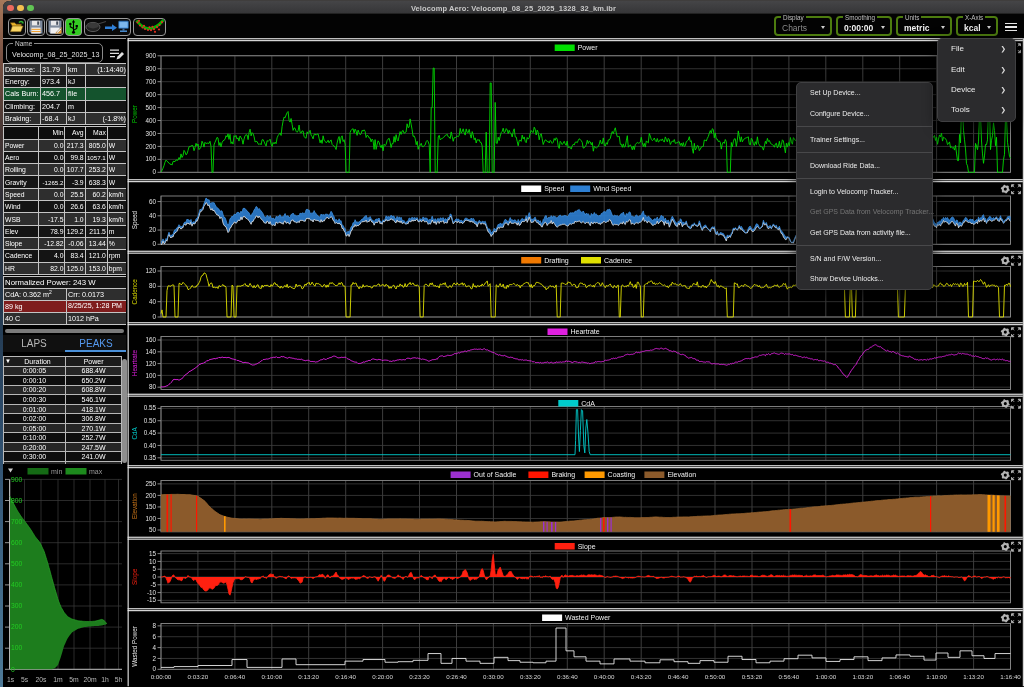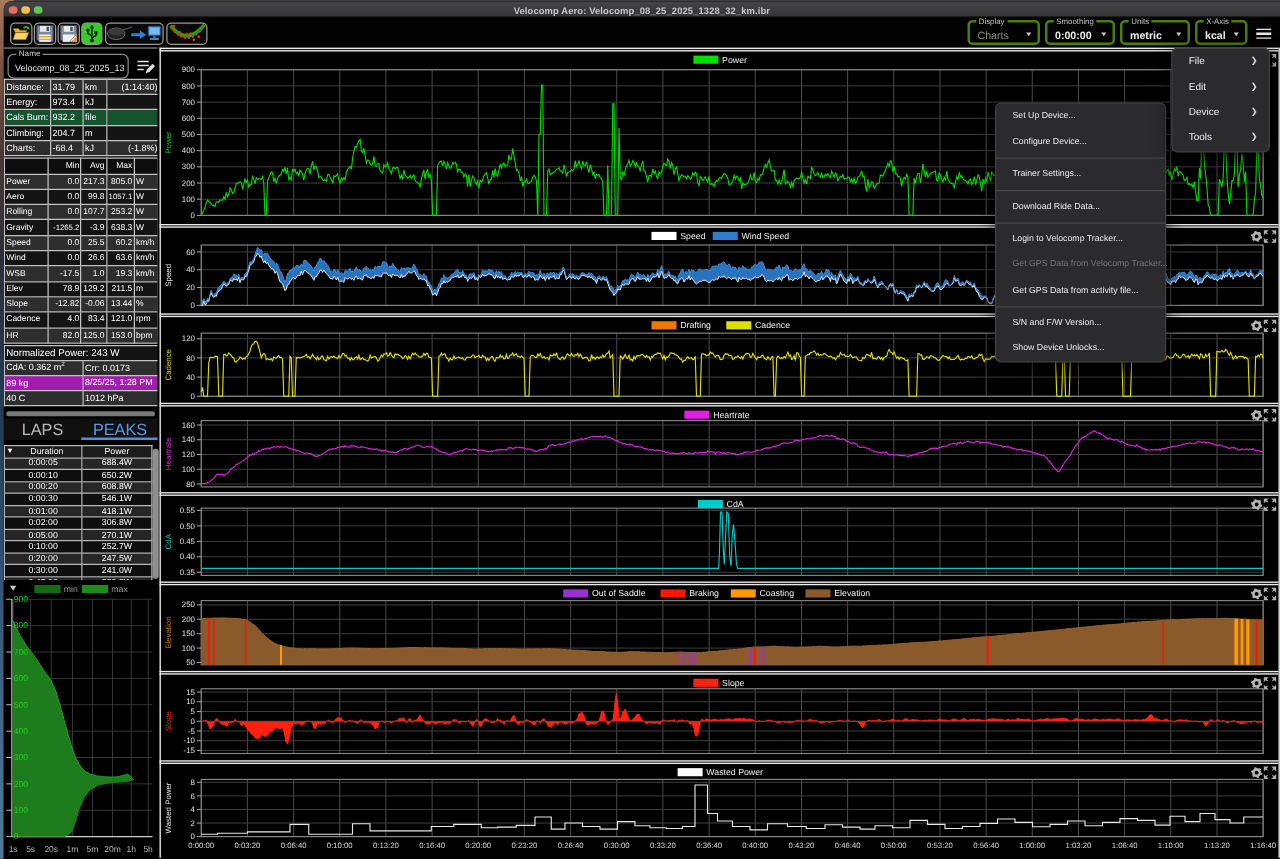--- a/index.html
+++ b/index.html
@@ -38,21 +38,21 @@
 #topTable td { height:12.2px; }
 #minTable { position:absolute; left:0px; top:87.3px; width:124px; }
 #minTable td { height:12.3px; font-size:6.8px; }
 #minTable td.sm { font-size:6.2px; }
 #botTable { position:absolute; left:0px; top:236.5px; width:124px; }
 #botTable td { height:12.1px;margin-left:40px; }
 #hscroll { position:absolute; left:2px; top:290px; width:119px; height:4px;
   border-radius:2px; background:#7a7a7a; }
 #tabs { position:absolute; left:0; top:296px; width:124px; height:17px; background:#101010; }
 #tabs .tab { position:absolute; top:0; width:62px; height:17px; line-height:17px;
-  text-align:center; font-size:13px; }
+  text-align:center; font-size:10px; }
 #tabs .underline { position:absolute; left:62px; top:15px; width:62px; height:2px; background:#4a90d9; }
 #peaksTable { position:absolute; left:0px; top:317px; width:119px; }
 #peaksTable td { height:9.55px; font-size:7px; text-align:center; border-color:#b8b8b8; }
 #peaksWrap { position:absolute; left:0; top:317px; width:124px; height:108px; overflow:hidden; }
 #vscroll { position:absolute; left:119px; top:320px; width:5px; height:104px;
   background:#8e8e8e; border-radius:2.5px; z-index:5; }
 #chartsvg { position:absolute; left:0; top:0; }
 .menu { position:absolute; background:#2b2b2d; border:1px solid #404042; border-radius:5px;
   box-shadow:0 4px 14px rgba(0,0,0,0.65); z-index:50; }
 .menu .mi { height:20.4px; line-height:20.4px; padding-left:13px; font-size:7px; white-space:nowrap;
@@ -204,32 +204,32 @@
             <td class="r">(1:14:40)</td>
           </tr>
           <tr style="background:#141414">
             <td class="l">Energy:</td>
             <td class="l">973.4</td>
             <td class="l">kJ</td>
             <td class="r"></td>
           </tr>
           <tr style="background:#14532d">
             <td class="l">Cals Burn:</td>
-            <td class="l">932.2</td>
+            <td class="l">456.7</td>
             <td class="l">file</td>
             <td class="r"></td>
           </tr>
           <tr style="background:#141414">
             <td class="l">Climbing:</td>
             <td class="l">204.7</td>
             <td class="l">m</td>
             <td class="r"></td>
           </tr>
           <tr style="background:#2e2e2e">
-            <td class="l">Charts:</td>
+            <td class="l">Braking:</td>
             <td class="l">-68.4</td>
             <td class="l">kJ</td>
             <td class="r">(-1.8%)</td>
           </tr>
         </tbody>
       </table>
     <table id="minTable">
         <colgroup>
           <col style="width:35px">
           <col style="width:26px">
@@ -330,21 +330,21 @@
           <col style="width:61px">
         </colgroup>
       <tbody>
           <tr style="background:#141414">
             <td class="l" colspan="2" style="font-size:7.8px">Normalized Power: 243 W</td>
           </tr>
       <tr style="background:#2e2e2e">
             <td class="l">CdA: 0.362 m<sup style="font-size:5px">2</sup></td>
             <td class="l">Crr: 0.0173</td>
           </tr>
-      <tr style="background:#a21caf">
+      <tr style="background:#7f1d1d">
             <td class="l">89 kg</td>
             <td class="l" style="font-size:7.1px">8/25/25, 1:28 PM</td>
           </tr>
       <tr style="background:#2e2e2e">
             <td class="l">40 C</td>
             <td class="l">1012 hPa</td>
           </tr>
     </tbody>
       </table>
     <div id="hscroll"></div>

